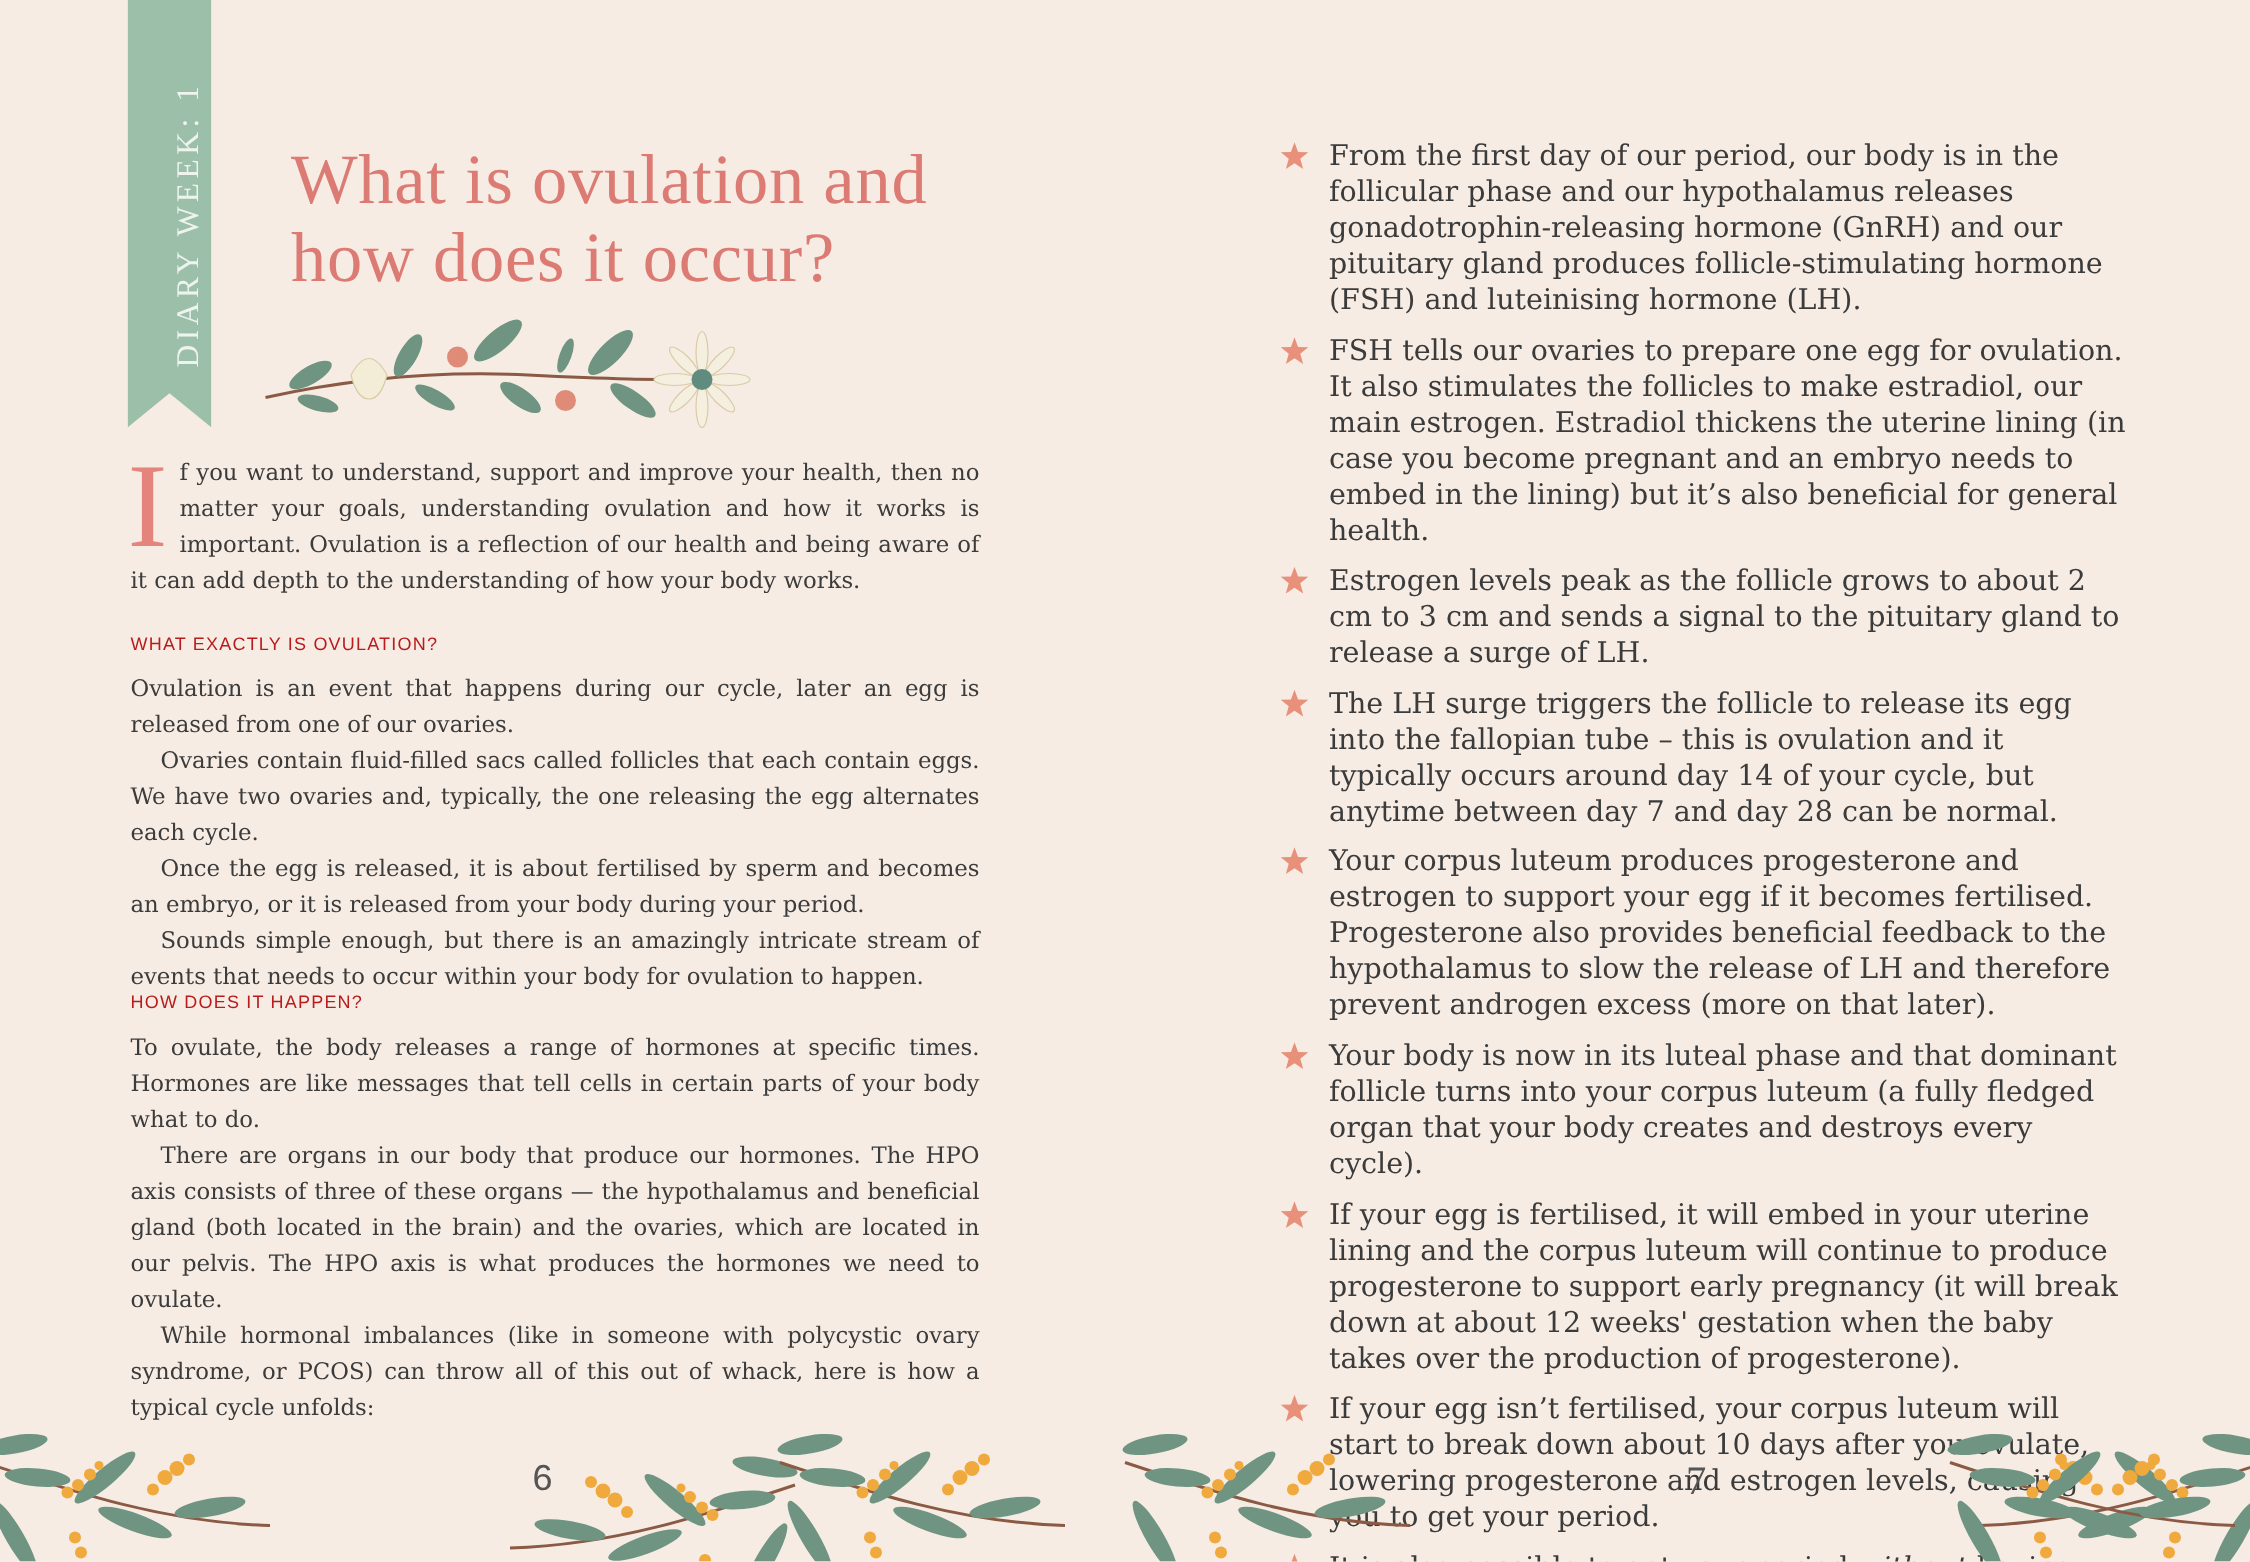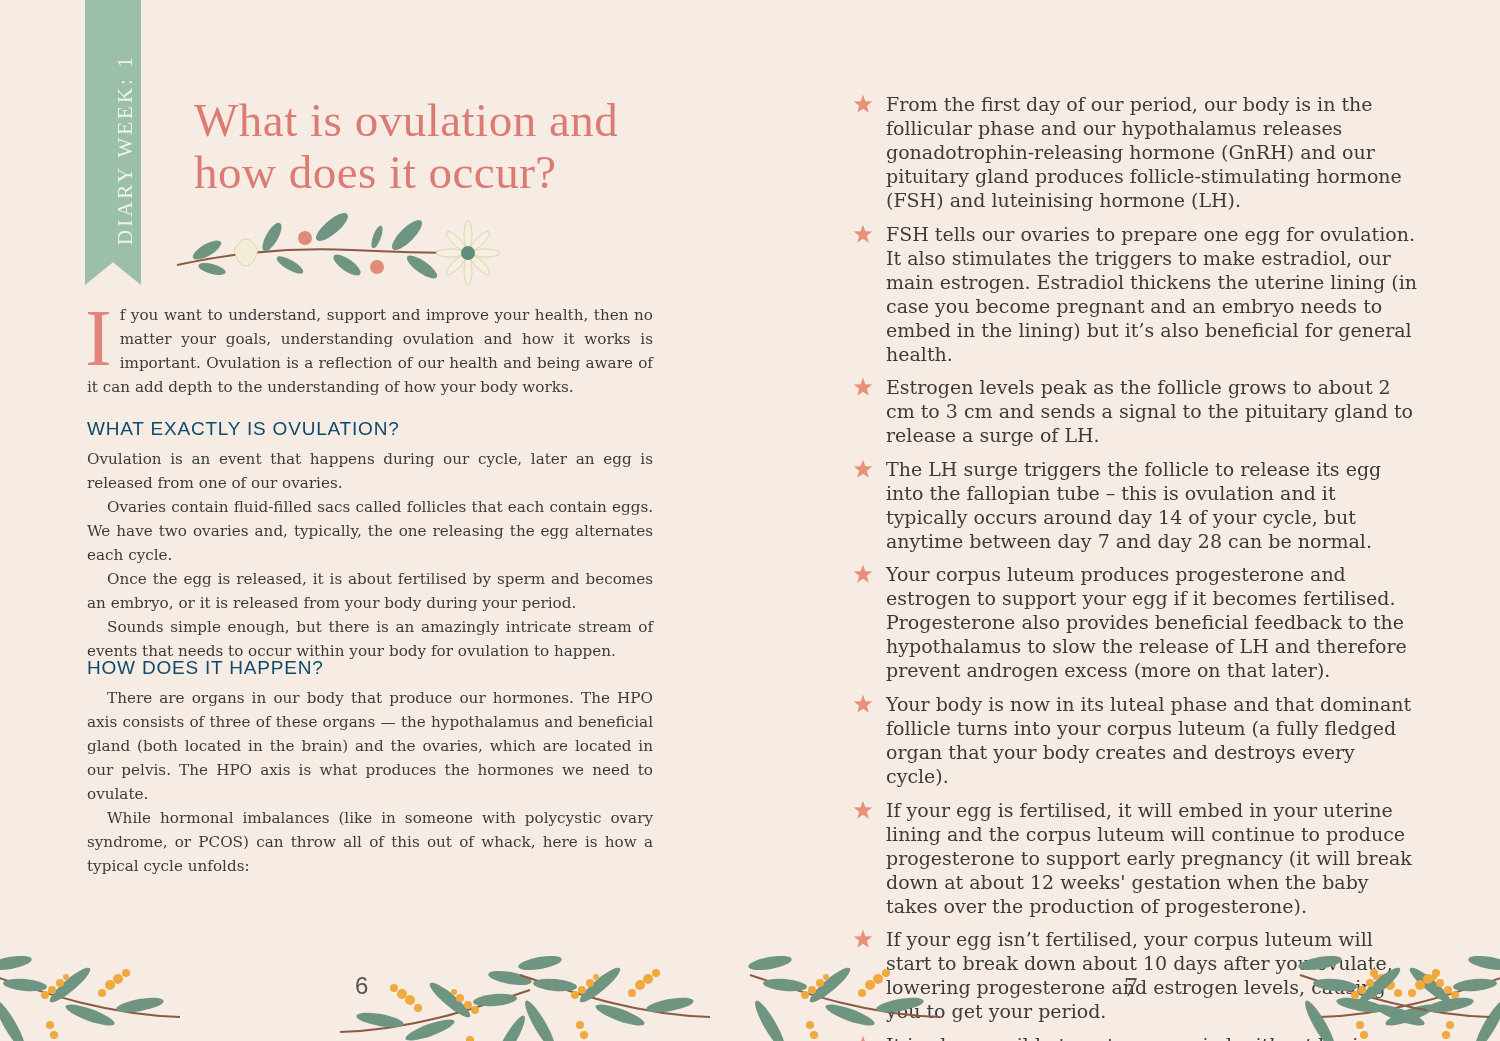--- a/index.html
+++ b/index.html
@@ -37,21 +37,21 @@
   .body-col { position: absolute; left: 87px; width: 566px; font-size: 15.2px; line-height: 24px; }
   .body-col p { margin: 0; text-align: justify; }
   .body-col p.indent { text-indent: 20px; }
   .intro { top: 303px; }
   .dropcap {
     float: left; font-family: "Liberation Serif", serif; font-size: 80px; line-height: 62px;
     color: #e4847d; margin: 4px 8px 0 -2px; height: 64px;
   }
   .heading {
     margin: 0; font-family: "Liberation Sans", sans-serif; font-weight: normal;
-    color: #0c4a6e; font-size: 19px; letter-spacing: 0.8px; line-height: 24px;
+    color: #b91c1c; font-size: 12px; letter-spacing: 0.8px; line-height: 24px;
   }
   .sec1-h { position: absolute; left: 87px; top: 417px; }
   .sec1 { top: 447px; }
   .sec2-h { position: absolute; left: 87px; top: 656px; }
   .sec2 { top: 686px; }
 
   .bullets { position: absolute; left: 852px; top: 92px; width: 570px; margin: 0; padding: 0; list-style: none; }
   .bullets li { position: relative; padding-left: 34px; font-size: 19px; line-height: 24px; margin-bottom: 9.6px; }
   .star { position: absolute; left: 0; top: 1px; width: 22px; height: 22px; }
 
@@ -116,34 +116,35 @@
   <h2 class="heading sec1-h">WHAT EXACTLY IS OVULATION?</h2>
   <div class="body-col sec1">
     <p>Ovulation is an event that happens during our cycle, later an egg is released from one of our ovaries.</p>
     <p class="indent">Ovaries contain fluid-filled sacs called follicles that each contain eggs. We have two ovaries and, typically, the one releasing the egg alternates each cycle.</p>
     <p class="indent">Once the egg is released, it is about fertilised by sperm and becomes an embryo, or it is released from your body during your period.</p>
     <p class="indent">Sounds simple enough, but there is an amazingly intricate stream of events that needs to occur within your body for ovulation to happen.</p>
   </div>
 
   <h2 class="heading sec2-h">HOW DOES IT HAPPEN?</h2>
   <div class="body-col sec2">
+    <p>To ovulate, the body releases a range of hormones at specific times. Hormones are like messages that tell cells in certain parts of your body what to do.</p>
     <p class="indent">There are organs in our body that produce our hormones. The HPO axis consists of three of these organs — the hypothalamus and beneficial gland (both located in the brain) and the ovaries, which are located in our pelvis. The HPO axis is what produces the hormones we need to ovulate.</p>
     <p class="indent">While hormonal imbalances (like in someone with polycystic ovary syndrome, or PCOS) can throw all of this out of whack, here is how a typical cycle unfolds:</p>
   </div>
 
   <div class="page-num pn-left">6</div>
 </div>
 
 <ul class="bullets">
   <li><svg class="star" viewBox="0 0 24 24">
         <path d="M12 2 L14.6 9 L22 9.3 L16.2 14 L18.3 21.5 L12 17.2 L5.7 21.5 L7.8 14 L2 9.3 L9.4 9 Z" fill="#e8907a"></path>
       </svg><span>From the first day of our period, our body is in the follicular phase and our hypothalamus releases gonadotrophin-releasing hormone (GnRH) and our pituitary gland produces follicle-stimulating hormone (FSH) and luteinising hormone (LH).</span></li>
   <li><svg class="star" viewBox="0 0 24 24">
         <path d="M12 2 L14.6 9 L22 9.3 L16.2 14 L18.3 21.5 L12 17.2 L5.7 21.5 L7.8 14 L2 9.3 L9.4 9 Z" fill="#e8907a"></path>
-      </svg><span>FSH tells our ovaries to prepare one egg for ovulation. It also stimulates the triggers to make estradiol, our main estrogen. Estradiol thickens the uterine lining (in case you become pregnant and an embryo needs to embed in the lining) but it’s also beneficial for general health.</span></li>
+      </svg><span>FSH tells our ovaries to prepare one egg for ovulation. It also stimulates the follicles to make estradiol, our main estrogen. Estradiol thickens the uterine lining (in case you become pregnant and an embryo needs to embed in the lining) but it’s also beneficial for general health.</span></li>
   <li><svg class="star" viewBox="0 0 24 24">
         <path d="M12 2 L14.6 9 L22 9.3 L16.2 14 L18.3 21.5 L12 17.2 L5.7 21.5 L7.8 14 L2 9.3 L9.4 9 Z" fill="#e8907a"></path>
       </svg><span>Estrogen levels peak as the follicle grows to about 2 cm to 3 cm and sends a signal to the pituitary gland to release a surge of LH.</span></li>
   <li><svg class="star" viewBox="0 0 24 24">
         <path d="M12 2 L14.6 9 L22 9.3 L16.2 14 L18.3 21.5 L12 17.2 L5.7 21.5 L7.8 14 L2 9.3 L9.4 9 Z" fill="#e8907a"></path>
       </svg><span>The LH surge triggers the follicle to release its egg into the fallopian tube – this is ovulation and it typically occurs around day 14 of your cycle, but anytime between day 7 and day 28 can be normal.</span></li>
   <li><svg class="star" viewBox="0 0 24 24">
         <path d="M12 2 L14.6 9 L22 9.3 L16.2 14 L18.3 21.5 L12 17.2 L5.7 21.5 L7.8 14 L2 9.3 L9.4 9 Z" fill="#e8907a"></path>
       </svg><span>Your corpus luteum produces progesterone and estrogen to support your egg if it becomes fertilised. Progesterone also provides beneficial feedback to the hypothalamus to slow the release of LH and therefore prevent androgen excess (more on that later).</span></li>
   <li><svg class="star" viewBox="0 0 24 24">

